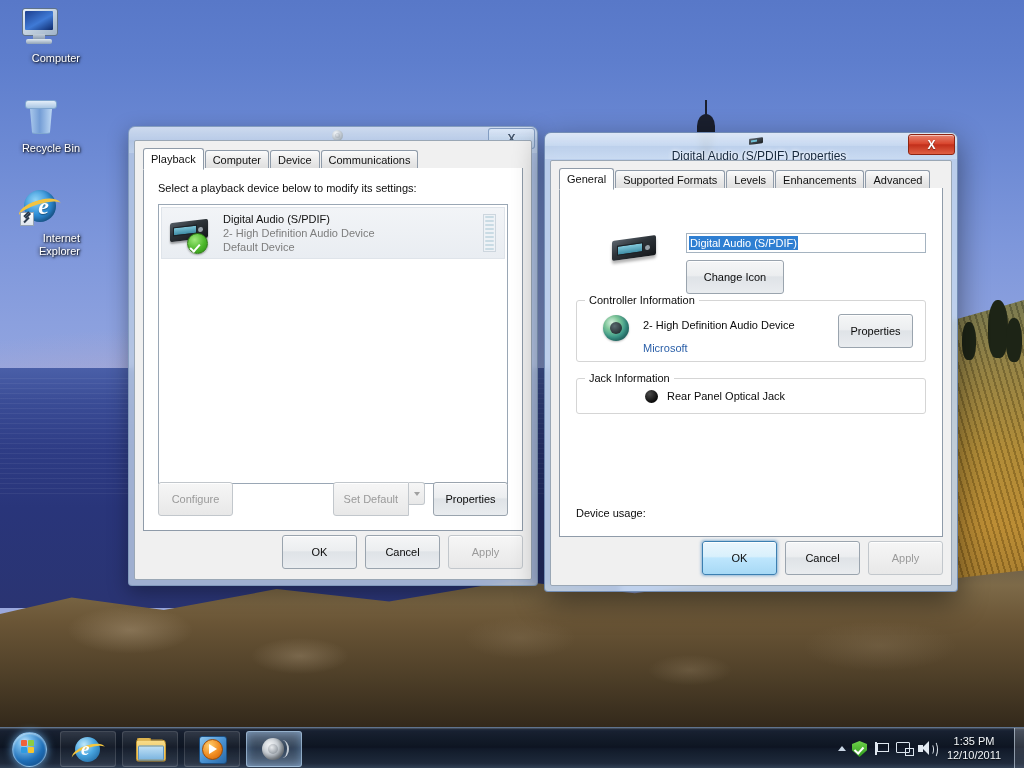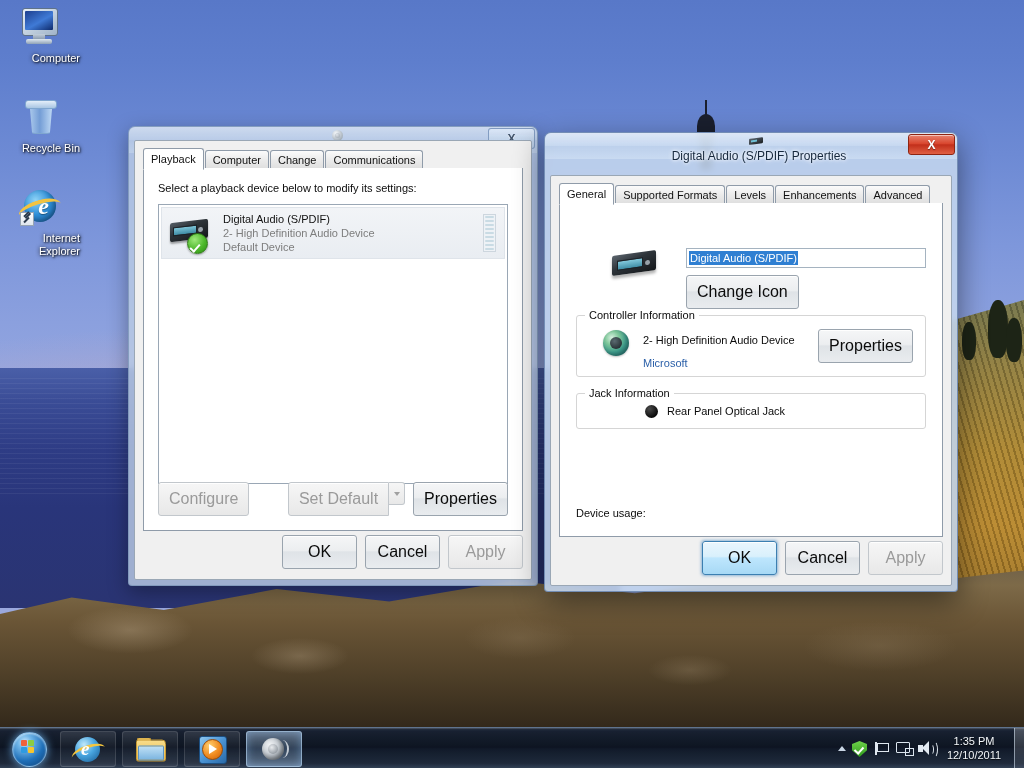--- a/index.html
+++ b/index.html
@@ -289,21 +289,21 @@
     border: 1px solid #8f9ba9;
     border-top: none;
     box-sizing: border-box;
   }
 
   
   .btn {
     height: 19px;
     min-width: 75px;
     padding: 16px 10px;
-    font-size: 16px;
+    font-size: 11px;
     font-family: "Liberation Sans", sans-serif;
     color: #0b0b0b;
     background: linear-gradient(to bottom, #f5f6f7 0%, #eceef0 45%, #dfe3e7 50%, #e9ecef 100%);
     border: 1px solid #9aa4ae;
     border-radius: 3px;
     cursor: default;
     display: inline-flex; align-items: center; justify-content: center;
     box-sizing: border-box;
     box-shadow: inset 0 1px 0 rgba(255,255,255,0.85);
   }
@@ -711,21 +711,21 @@
     <div class="win-body" style="top:13px;">
 
       <div class="tabstrip">
         <div class="tab active">
           <span>Playback</span>
         </div>
         <div class="tab">
           <span>Computer</span>
         </div>
         <div class="tab">
-          <span>Change</span>
+          <span>Device</span>
         </div>
         <div class="tab">
           <span>Communications</span>
         </div>
       </div>
 
       <div class="tabpage" style="bottom:48px;">
         <div class="lbl" style="left:14px; top:14px;">Select a playback device below to modify its settings:</div>
 
         <div class="listbox" style="left:14px; top:36px; right:14px; bottom:46px;">
@@ -780,21 +780,21 @@
     <div class="titlebar titlebar-active">
       <div class="title-icon">
         <div style="position:absolute;left:1px;top:5px;width:14px;height:6px;
              background:linear-gradient(160deg,#5c656e,#1a1e22);border-radius:1px;transform:skewY(-8deg);"></div>
         <div style="position:absolute;left:3px;top:7px;width:6px;height:2px;background:#6fc0d6;transform:skewY(-8deg);"></div>
       </div>
       <div class="title-text">Digital Audio (S/PDIF) Properties</div>
       <div class="close-btn close-active">X</div>
     </div>
 
-    <div class="win-body" style="top:42px;">
+    <div class="win-body" style="top:27px;">
       <div class="tabstrip">
         <div class="tab active">
           <span>General</span>
         </div>
         <div class="tab">
           <span>Supported Formats</span>
         </div>
         <div class="tab">
           <span>Levels</span>
         </div>

